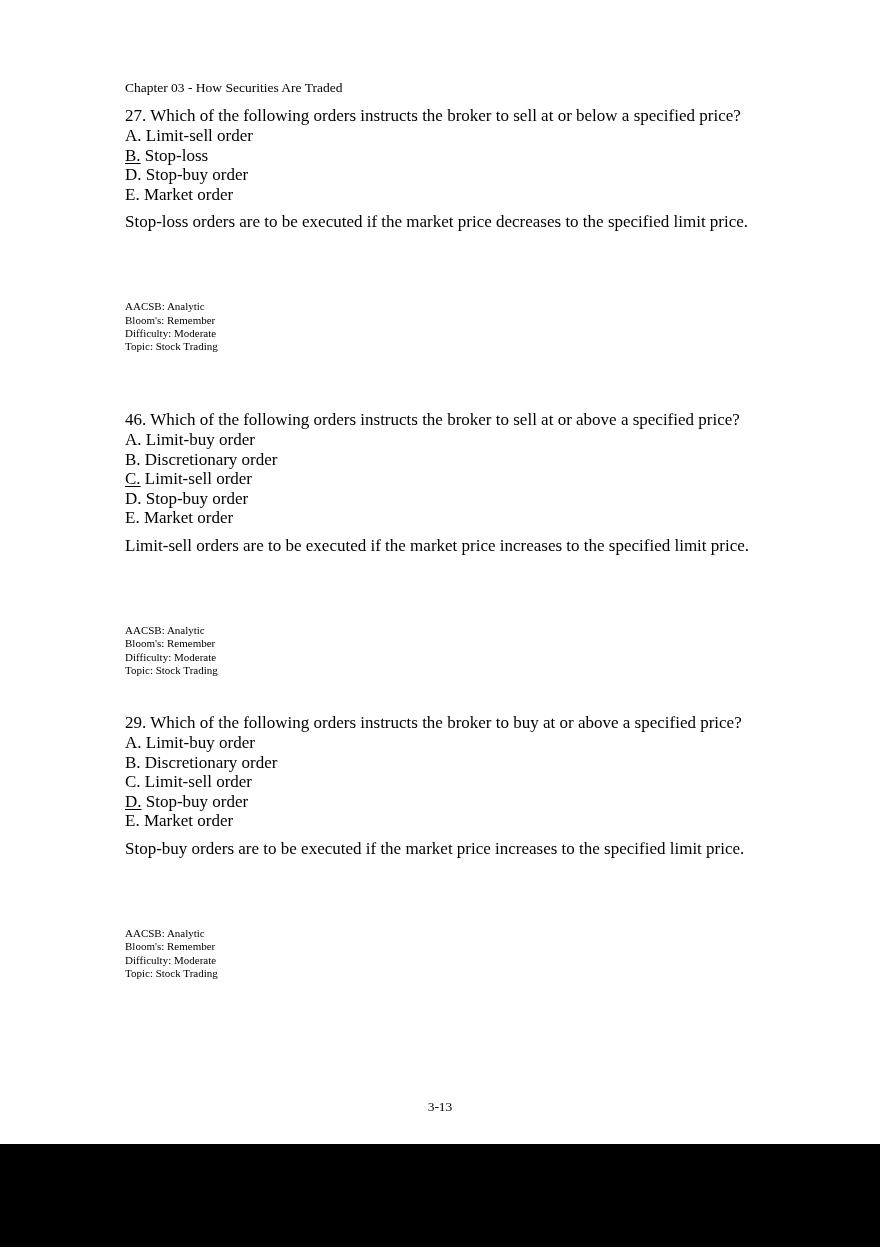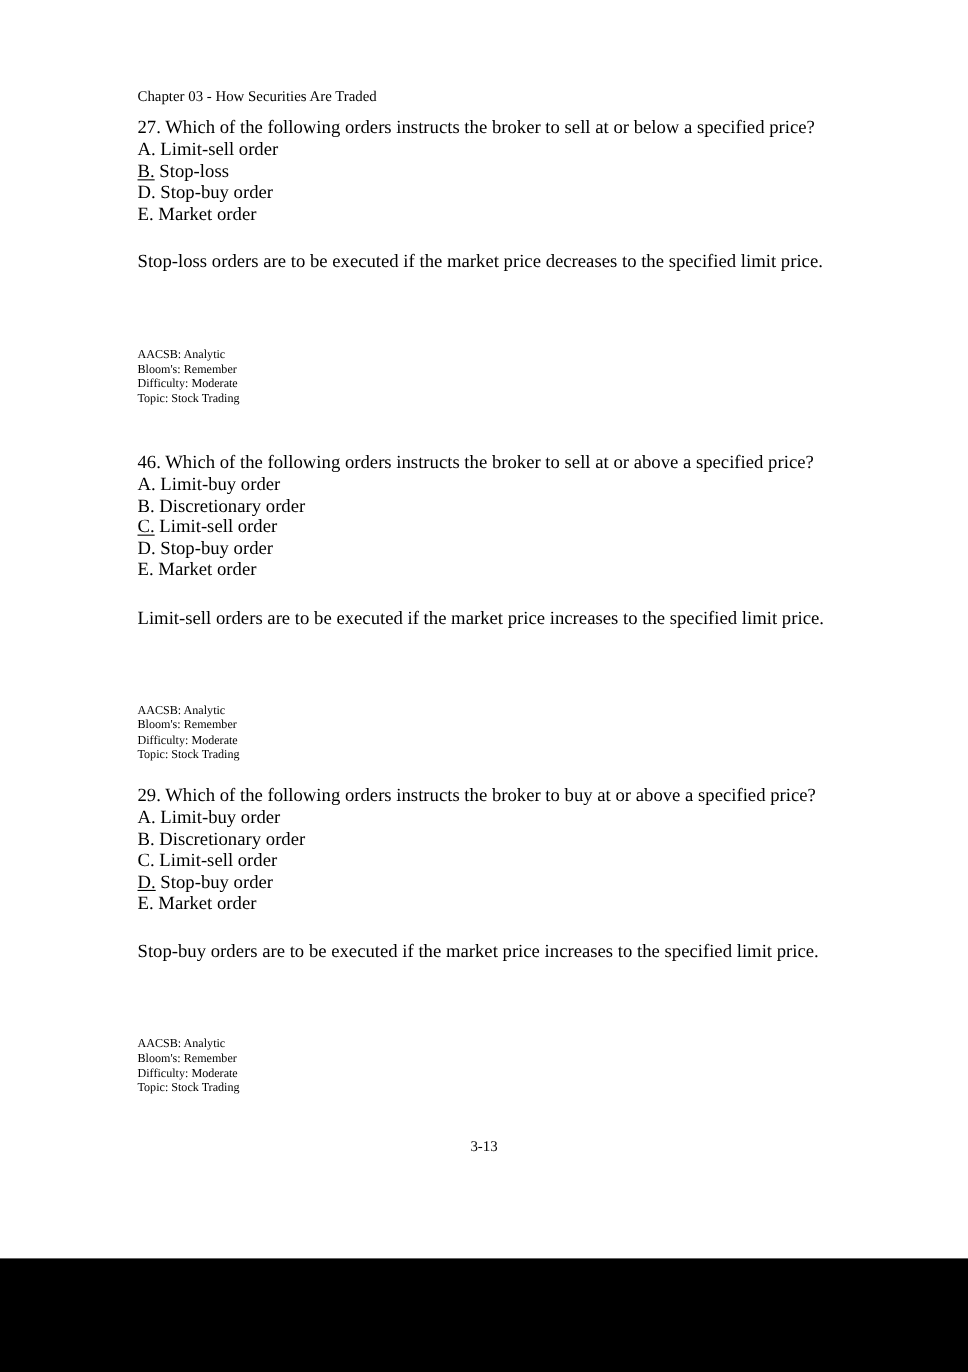--- a/index.html
+++ b/index.html
@@ -8,24 +8,24 @@
     background: #ffffff; color: #000000;
     font-family: "Liberation Serif", "DejaVu Serif", serif;
   }
   .page { position: absolute; left: 0; top: 0; width: 880px; height: 847px; background: #fff; }
   .black-band { position: absolute; left: 0; top: 1144px; width: 880px; height: 103px; background: #000; }
   .header { position: absolute; left: 125px; top: 80px; font-size: 13.5px; line-height: 16px; white-space: nowrap; }
   .question { position: absolute; left: 125px; width: 700px; }
   .q-stem { font-size: 17px; line-height: 20px; white-space: nowrap; }
   .opt { font-size: 17px; line-height: 19.6px; white-space: nowrap; }
   .opt .letter.correct { text-decoration: underline; text-underline-offset: 2px; }
-  .explain { font-size: 17px; line-height: 20px; margin-top: 24px; white-space: nowrap; }
+  .explain { font-size: 17px; line-height: 20px; margin-top: 8px; white-space: nowrap; }
   .meta { margin-top: 68px; font-size: 11px; line-height: 13.3px; }
   .meta div { white-space: nowrap; }
-  .page-num { position: absolute; left: 0; width: 880px; top: 1034px; text-align: center; font-size: 13.5px; }
+  .page-num { position: absolute; left: 0; width: 880px; top: 1099px; text-align: center; font-size: 13.5px; }
 </style>
 </head>
 <body>
 
 <div class="page">
   <div class="header">Chapter 03 - How Securities Are Traded</div>
 
   <div class="question" style="top:106px;">
     <div class="q-stem"><span>27.</span> <span>Which of the following orders instructs the broker to sell at or below a specified price?</span></div>
     <div class="opt"><span class="letter">A.</span> <span>Limit-sell order</span></div>

